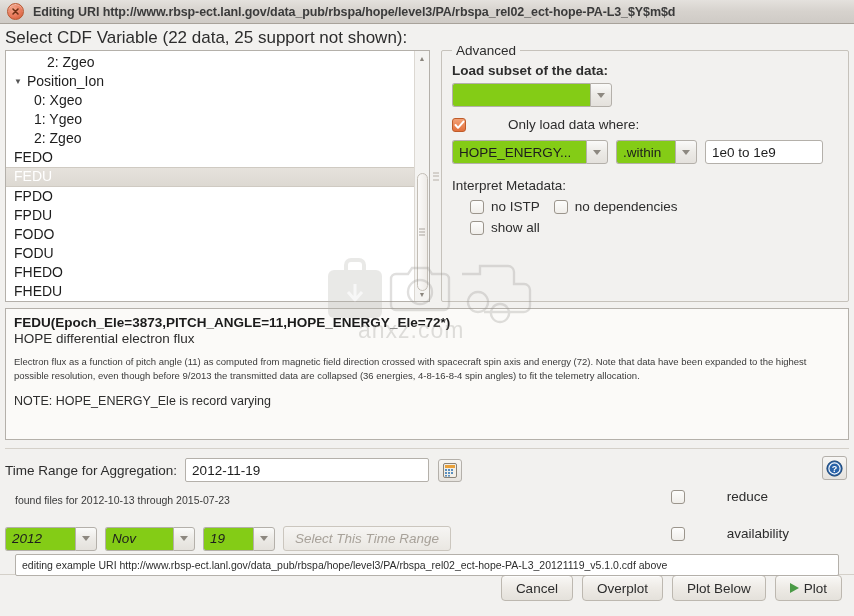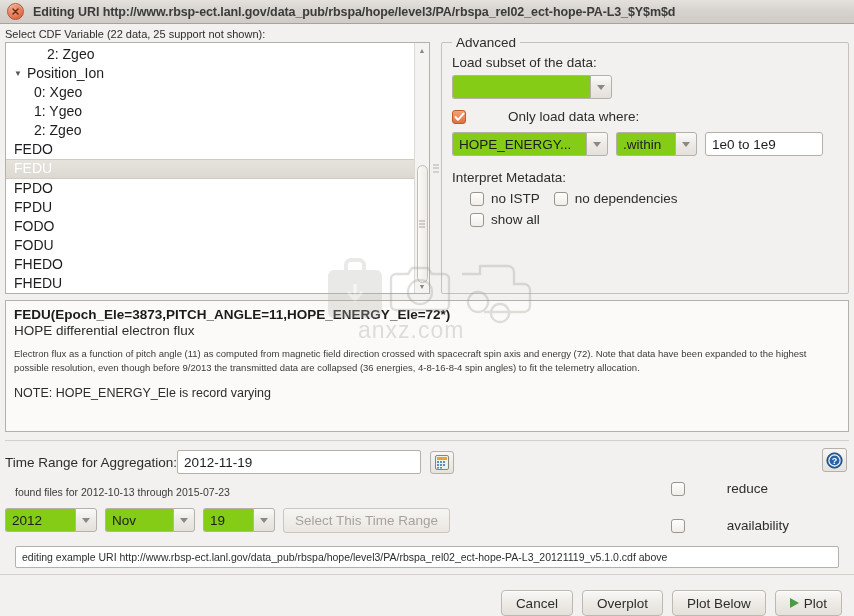--- a/index.html
+++ b/index.html
@@ -48,21 +48,21 @@
     font-size: 12.5px;
     color: #3b3b3b;
     white-space: nowrap;
     overflow: hidden;
     letter-spacing: -0.1px;
   }
 
   
   .top-label {
     padding: 4px 0 2px 5px;
-    font-size: 11px;
+    font-size: 17px;
     color: #2d2d2d;
     flex: 0 0 auto;
   }
 
   
   .split-area {
     flex: 0 0 248px;
     display: flex;
     padding: 0 5px 0 5px;
     position: relative;
@@ -165,21 +165,21 @@
     background: #f2f1ef;
   }
   .adv-legend {
     position: absolute;
     top: -8px; left: 10px;
     background: #f2f1ef;
     padding: 0 4px;
     font-size: 13.5px;
     color: #2d2d2d;
   }
-  .adv-label { font-size: 13.5px; color: #2d2d2d; margin: 0 0 5px 0; }
+  .adv-label { font-size: 13.5px; color: #2d2d2d; margin: 0 0 5px 0; font-weight: bold; }
 
   .combo {
     display: inline-flex;
     height: 24px;
     vertical-align: middle;
   }
   .combo .field {
     background: #84cc16;
     border: 1px solid #b4b0aa;
     border-right: none;
@@ -260,21 +260,21 @@
 
   
   .time-sec {
     margin: 8px 5px 0 5px;
     border-top: 1px solid #d4d0c9;
     padding-top: 9px;
     flex: 1 1 auto;
     position: relative;
   }
   .tr-row1 { display: flex; align-items: center; }
-  .tr-label { font-size: 13.5px; color: #2d2d2d; }
+  .tr-label { font-size: 13.5px; color: #2d2d2d; margin-right: 8px; }
   .tr-input {
     width: 244px; height: 24px;
     background: #ffffff;
     border: 1px solid #b4b0aa;
     border-radius: 2px;
     padding: 0 6px;
     display: flex; align-items: center;
     font-size: 13.5px;
     color: #1d1d1d;
   }
@@ -293,21 +293,21 @@
     background: linear-gradient(to bottom, #f7f6f4, #e6e3de);
     border: 1px solid #b4b0aa;
     border-radius: 3px;
     display: flex; align-items: center; justify-content: center;
   }
   .found-line {
     font-size: 10.5px;
     color: #3a3a3a;
     margin: 12px 0 0 10px;
   }
-  .tr-row3 { display: flex; align-items: flex-start; margin-top: 10px; }
+  .tr-row3 { display: flex; align-items: center; margin-top: 20px; font-style: italic; }
   .small-combo { margin-right: 8px; }
   .sel-range-btn {
     height: 25px;
     padding: 0 11px;
     display: flex; align-items: center;
     background: linear-gradient(to bottom, #f6f5f3, #eae7e2);
     border: 1px solid #cbc6be;
     border-radius: 3px;
     color: #a8a29a;
     font-size: 13.5px;
@@ -332,21 +332,21 @@
     color: #2d2d2d;
     white-space: nowrap;
     overflow: hidden;
   }
 
   
   .btnbar {
     flex: 0 0 42px;
     border-top: 1px solid #d4d0c9;
     display: flex;
-    align-items: flex-end;
+    align-items: flex-start;
     justify-content: flex-end;
     padding-right: 12px;
     gap: 9px;
     background: #f2f1ef;
   }
   .btn {
     height: 26px;
     min-width: 62px;
     padding: 0 14px;
     display: flex; align-items: center; justify-content: center;

